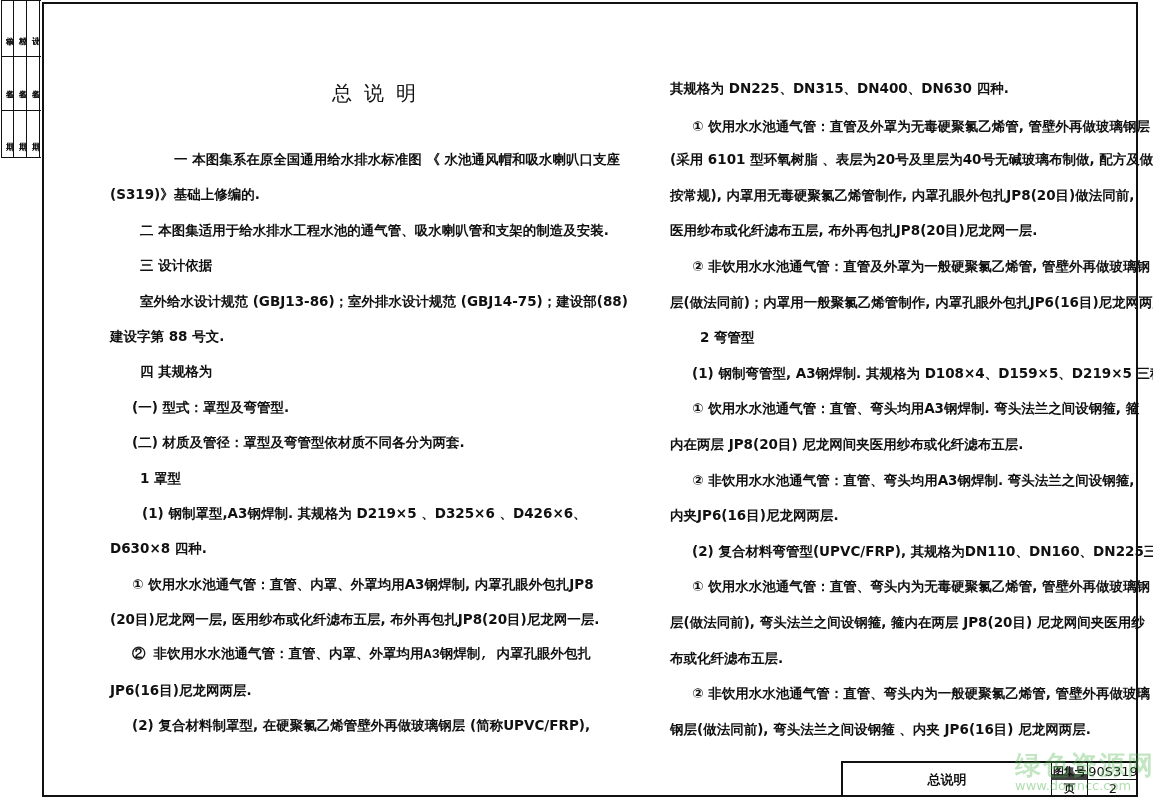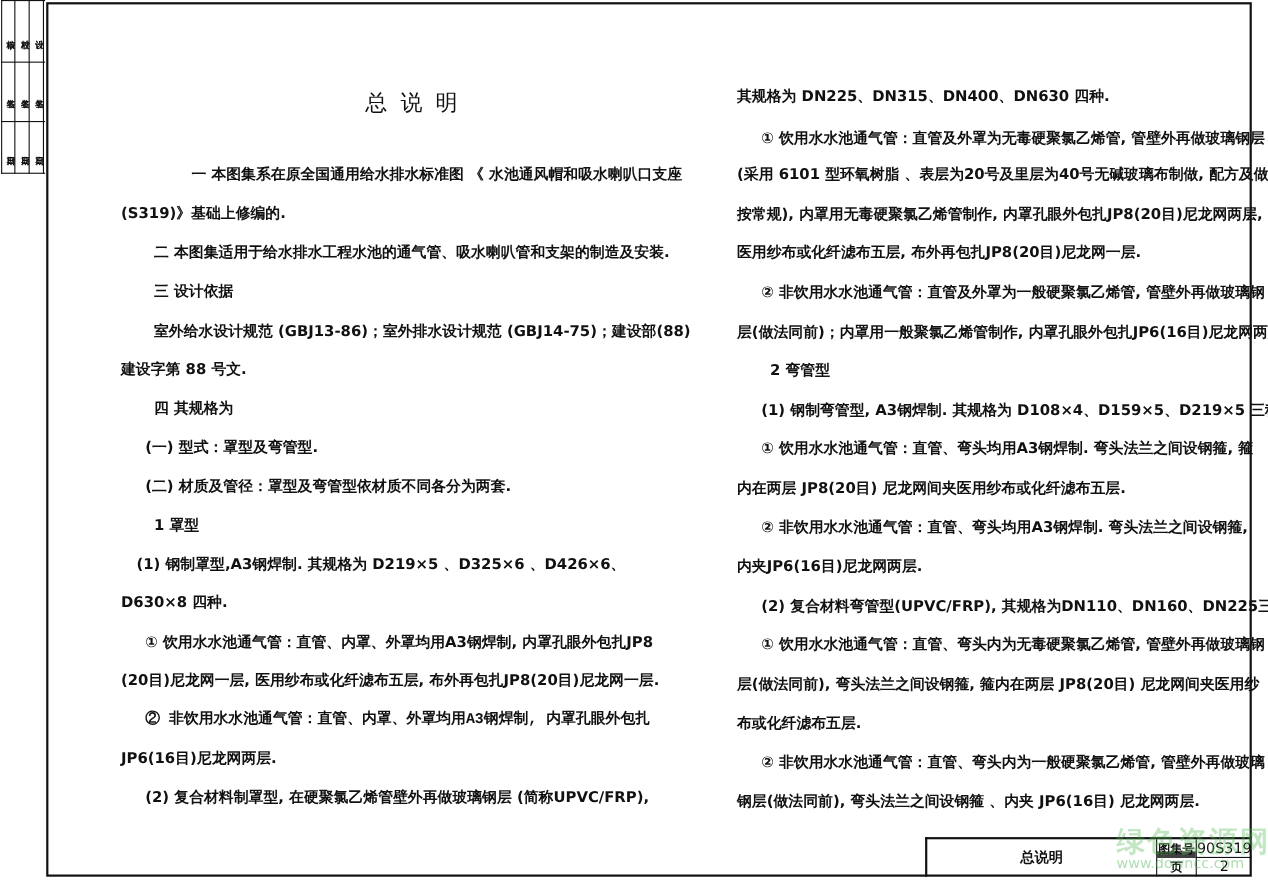--- a/index.html
+++ b/index.html
@@ -85,34 +85,34 @@
     <div class="line" style="top: 149px; left: 54px;">一  本图集系在原全国通用给水排水标准图 《 水池通风帽和吸水喇叭口支座</div>
     <div class="line" style="top: 184.4px; left: -10px;">(S319)》基础上修编的.</div>
     <div class="line" style="top: 219.8px; left: 20px;">二  本图集适用于给水排水工程水池的通气管、吸水喇叭管和支架的制造及安装.</div>
     <div class="line" style="top: 255.2px; left: 20px;">三  设计依据</div>
     <div class="line" style="top: 290.6px; left: 20px;">室外给水设计规范 (GBJ13-86)；室外排水设计规范 (GBJ14-75)；建设部(88)</div>
     <div class="line" style="top: 326px; left: -10px;">建设字第 88 号文.</div>
     <div class="line" style="top: 361.4px; left: 20px;">四  其规格为</div>
     <div class="line" style="top: 396.8px; left: 12px;">(一) 型式：罩型及弯管型.</div>
     <div class="line" style="top: 432.2px; left: 12px;">(二) 材质及管径：罩型及弯管型依材质不同各分为两套.</div>
     <div class="line" style="top: 467.6px; left: 20px;">1  罩型</div>
-    <div class="line" style="top: 503px; left: 4px;">(1) 钢制罩型,A3钢焊制. 其规格为  D219×5 、D325×6 、D426×6、</div>
+    <div class="line" style="top: 503px; left: 22px;">(1) 钢制罩型,A3钢焊制. 其规格为  D219×5 、D325×6 、D426×6、</div>
     <div class="line" style="top: 538.4px; left: -10px;">D630×8 四种.</div>
     <div class="line" style="top: 573.8px; left: 12px;">① 饮用水水池通气管：直管、内罩、外罩均用A3钢焊制, 内罩孔眼外包扎JP8</div>
     <div class="line" style="top: 609.2px; left: -10px;">(20目)尼龙网一层, 医用纱布或化纤滤布五层, 布外再包扎JP8(20目)尼龙网一层.</div>
     <div class="line" style="top: 644.6px; left: 12px; font-family: Liberation Mono, monospace;">② 非饮用水水池通气管：直管、内罩、外罩均用A3钢焊制, 内罩孔眼外包扎</div>
     <div class="line" style="top: 680px; left: -10px;">JP6(16目)尼龙网两层.</div>
     <div class="line" style="top: 715.4px; left: 12px;">(2) 复合材料制罩型, 在硬聚氯乙烯管壁外再做玻璃钢层 (简称UPVC/FRP),</div>
   </div>
 
 <div class="col-text" id="right-col" style="left:670px; top:0; width:470px;">
     <div class="line" style="top: 78px; left: 0px;">其规格为  DN225、DN315、DN400、DN630 四种.</div>
     <div class="line" style="top: 116px; left: 22px;">① 饮用水水池通气管：直管及外罩为无毒硬聚氯乙烯管, 管壁外再做玻璃钢层</div>
     <div class="line" style="top: 149.2px; left: 0px;">(采用 6101 型环氧树脂 、表层为20号及里层为40号无碱玻璃布制做, 配方及做法</div>
-    <div class="line" style="top: 184.8px; left: 0px;">按常规), 内罩用无毒硬聚氯乙烯管制作, 内罩孔眼外包扎JP8(20目)尼龙网两层,</div>
+    <div class="line" style="top: 184.8px; left: 0px;">按常规), 内罩用无毒硬聚氯乙烯管制作, 内罩孔眼外包扎JP8(20目)做法同前,</div>
     <div class="line" style="top: 220.4px; left: 0px; text-align: center;">医用纱布或化纤滤布五层, 布外再包扎JP8(20目)尼龙网一层.</div>
     <div class="line" style="top: 256px; left: 22px;">② 非饮用水水池通气管：直管及外罩为一般硬聚氯乙烯管, 管壁外再做玻璃钢</div>
     <div class="line" style="top: 291.6px; left: 0px;">层(做法同前)；内罩用一般聚氯乙烯管制作, 内罩孔眼外包扎JP6(16目)尼龙网两层.</div>
     <div class="line" style="top: 327.2px; left: 30px;">2  弯管型</div>
     <div class="line" style="top: 362.8px; left: 22px;">(1) 钢制弯管型, A3钢焊制. 其规格为 D108×4、D159×5、D219×5 三种.</div>
     <div class="line" style="top: 398.4px; left: 22px;">① 饮用水水池通气管：直管、弯头均用A3钢焊制. 弯头法兰之间设钢箍, 箍</div>
     <div class="line" style="top: 434px; left: 0px;">内在两层 JP8(20目) 尼龙网间夹医用纱布或化纤滤布五层.</div>
     <div class="line" style="top: 469.6px; left: 22px;">② 非饮用水水池通气管：直管、弯头均用A3钢焊制. 弯头法兰之间设钢箍,</div>
     <div class="line" style="top: 505.2px; left: 0px;">内夹JP6(16目)尼龙网两层.</div>
     <div class="line" style="top: 540.8px; left: 22px;">(2) 复合材料弯管型(UPVC/FRP), 其规格为DN110、DN160、DN225三种.</div>

